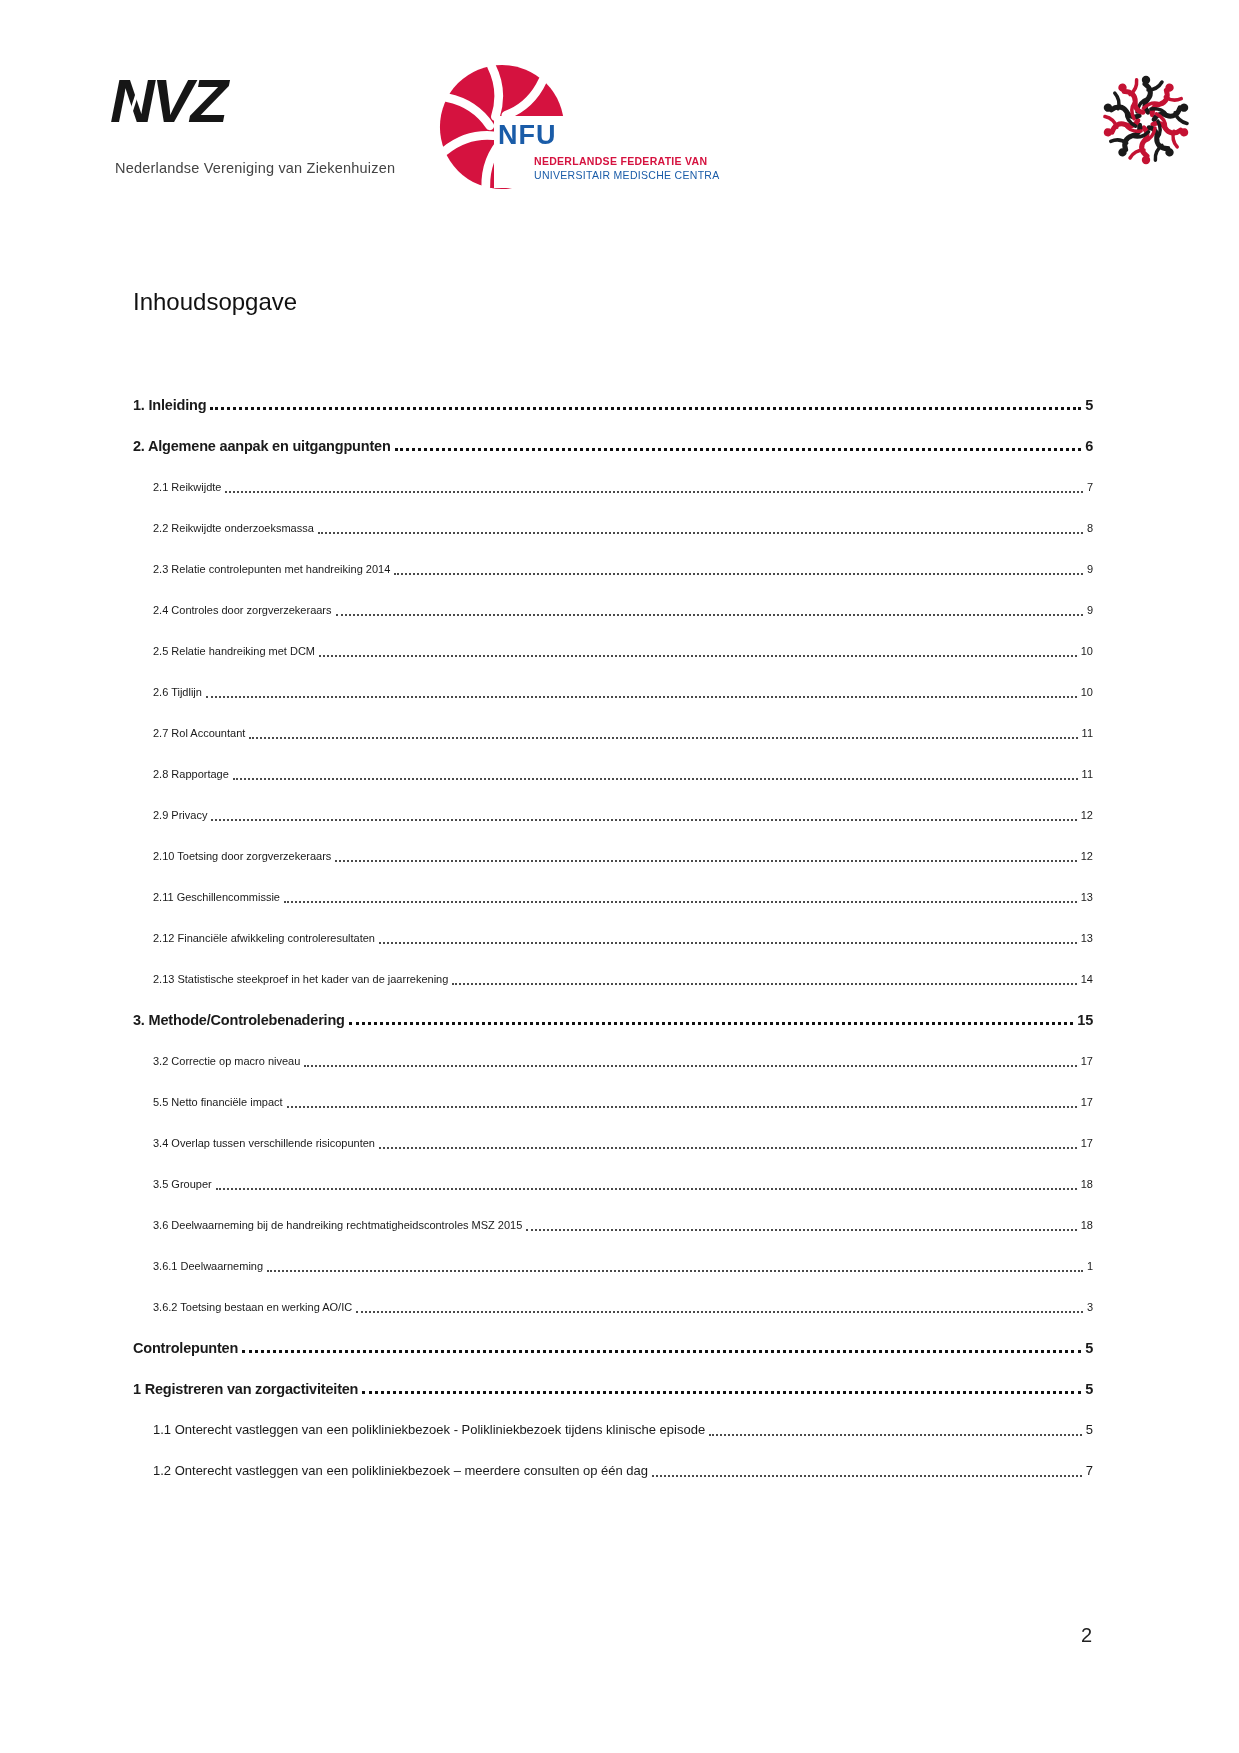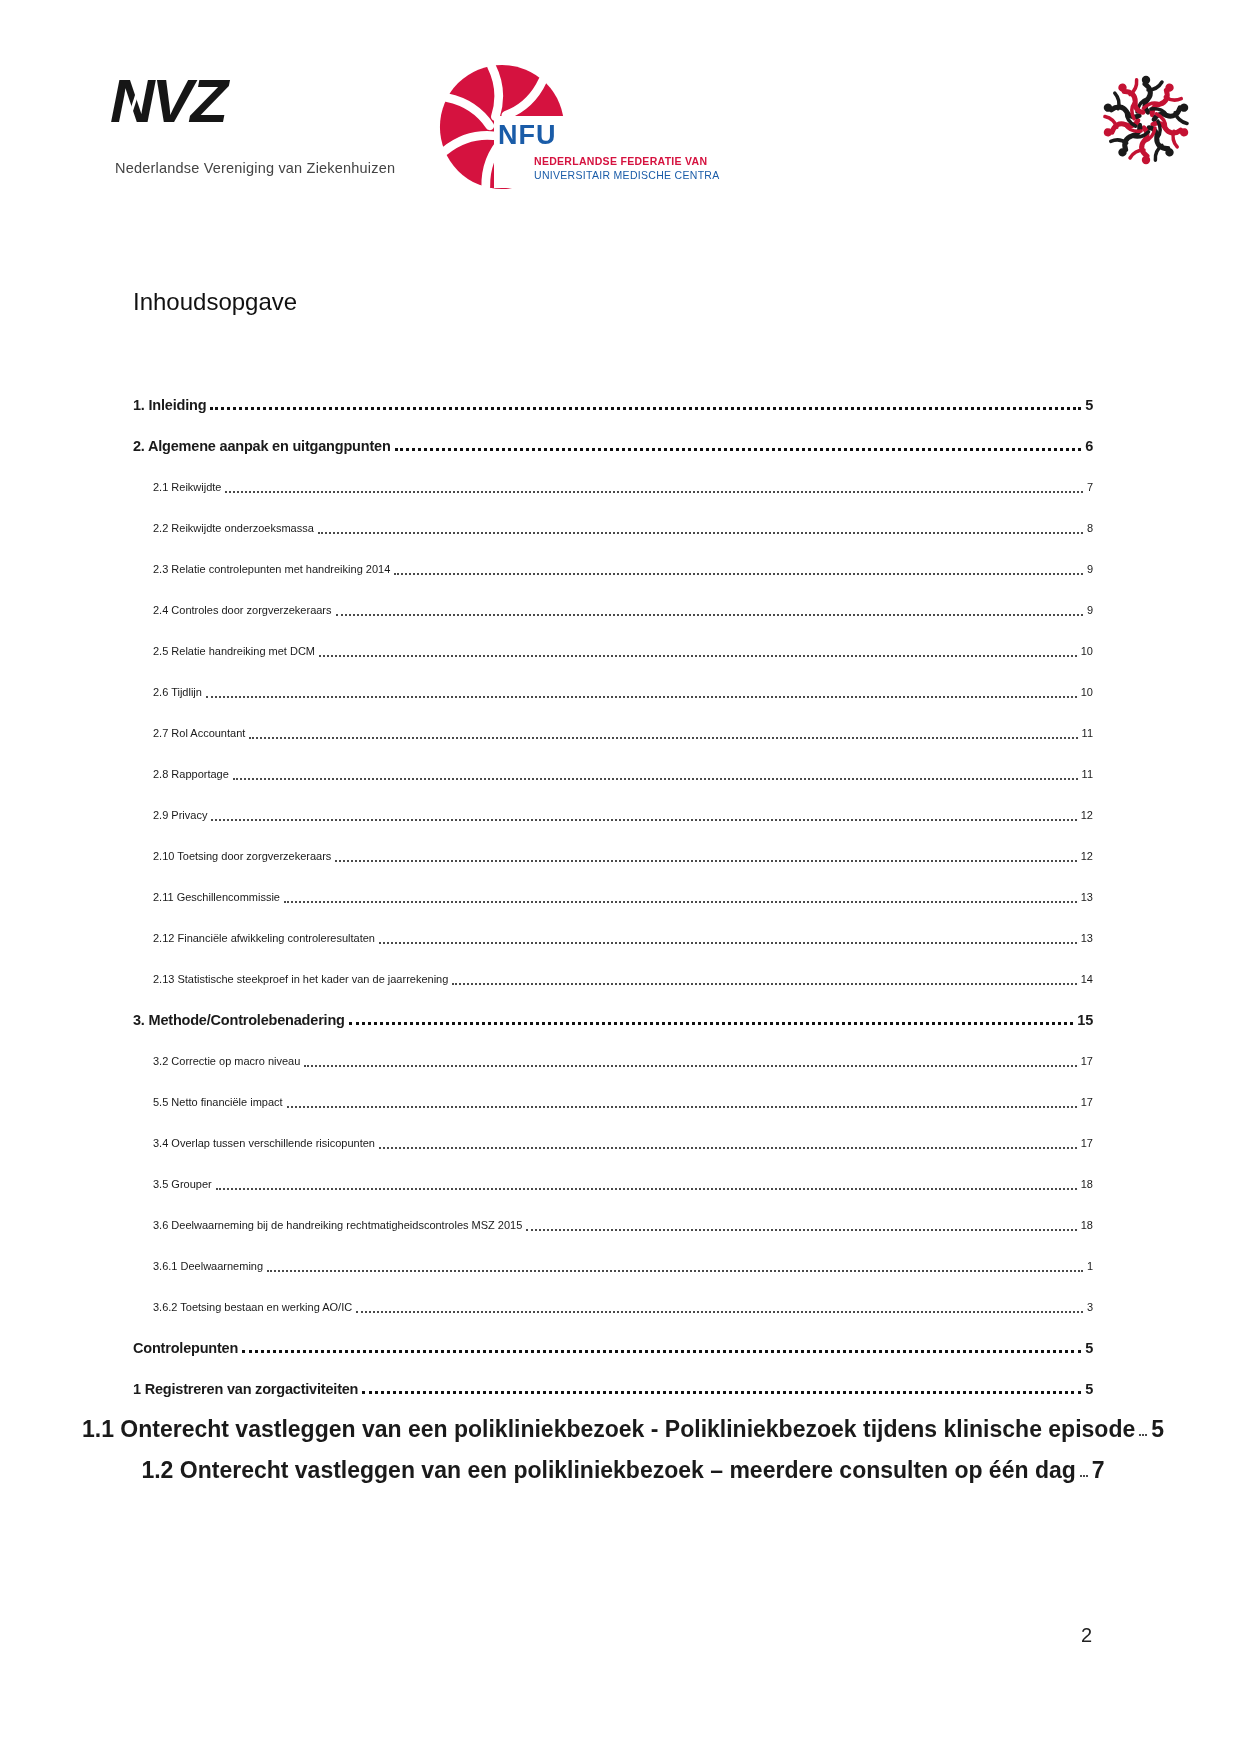--- a/index.html
+++ b/index.html
@@ -36,21 +36,21 @@
   .toc-heading{position:absolute;left:133px;top:288px;margin:0;font-size:24px;font-weight:normal;color:#111;}
   .toc-list{position:absolute;left:133px;top:384px;width:960px;}
   .toc-row{display:flex;align-items:center;height:41px;white-space:nowrap;}
   .toc-label{flex:0 0 auto;}
   .toc-dots{flex:1 1 auto;min-width:8px;margin:0 4px 0 4px;border-bottom:2.4px dotted var(--dot-mid);transform:translateY(5px);}
   .toc-page{flex:0 0 auto;text-align:right;}
 
   .lvl1{font-weight:bold;font-size:14.5px;letter-spacing:-0.2px;}
   .lvl1 .toc-dots{border-bottom:3px dotted var(--dot-dark);transform:translateY(4px);}
   .lvl2{font-weight:normal;font-size:11px;padding-left:20px;}
-  .lvl3{font-weight:bold;font-size:23px;padding-left:20px;justify-content:center;}
+  .lvl3{font-weight:normal;font-size:13px;padding-left:20px;justify-content:center;}
 
   .footer-page{position:absolute;top:1624px;right:147px;font-size:20px;color:#222;}
 </style>
 </head>
 <body>
 
 <div class="page">
 
   <div class="nvz-mark">
     <svg width="150" height="72" viewBox="0 0 150 72">

